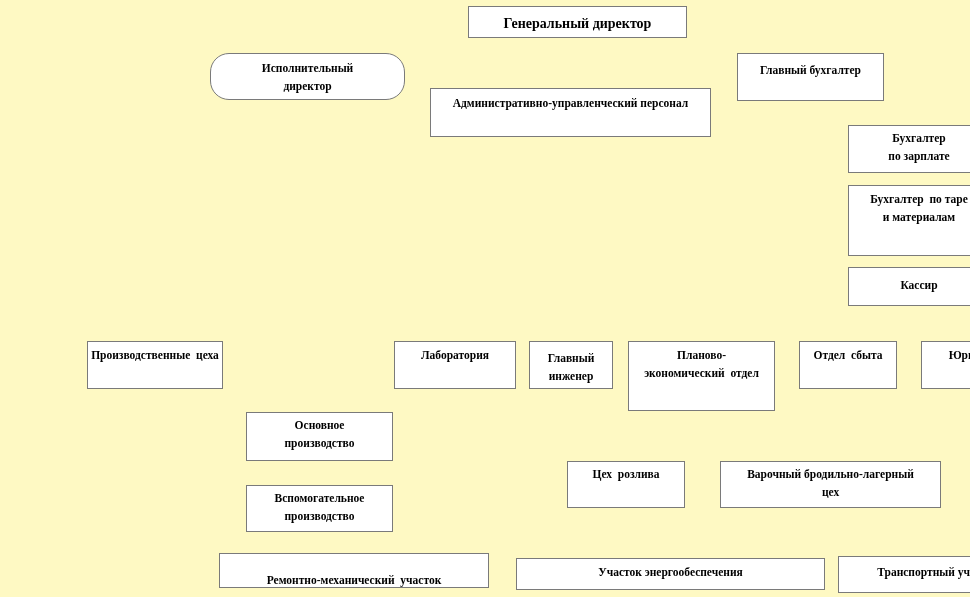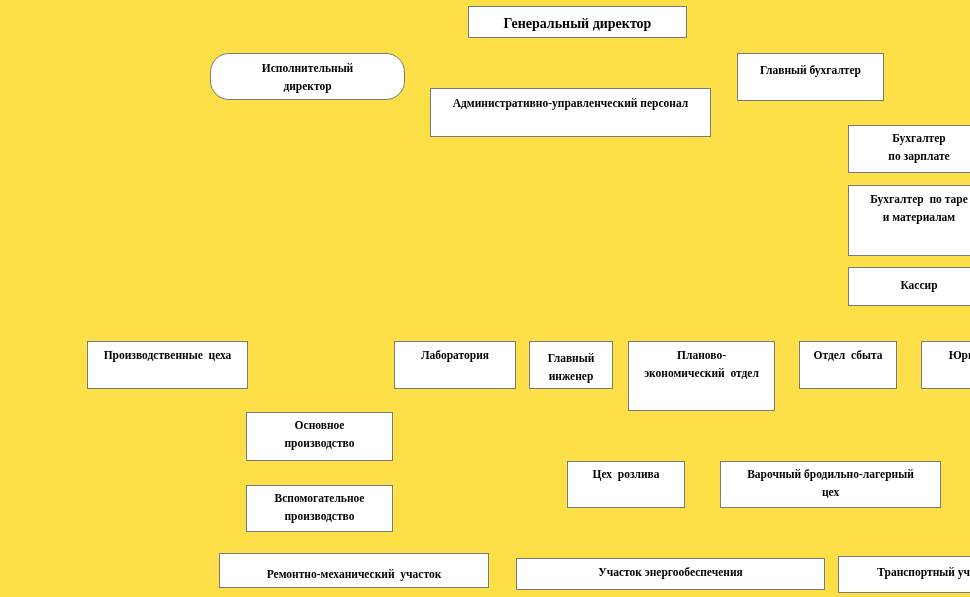--- a/index.html
+++ b/index.html
@@ -4,21 +4,21 @@
 <style>
   html, body {
     margin: 0;
     padding: 0;
     background: #000;
   }
   #canvas {
     position: relative;
     width: 970px;
     height: 597px;
-    background: #fde047;
+    background: #fef9c3;
     overflow: hidden;
     font-family: "Liberation Serif", "DejaVu Serif", serif;
   }
   .org-box {
     position: absolute;
     background: #ffffff;
     border: 1px solid #7a7a7a;
     box-sizing: border-box;
     color: #000000;
     font-weight: bold;
@@ -32,33 +32,33 @@
     padding: 0 2px;
   }
   
   .b-general        { left: 468px; top: 6px;   width: 219px; height: 32px; font-size: 14px; padding-top: 6px; }
   .b-executive      { left: 210px; top: 53px;  width: 195px; height: 47px; padding-top: 6px; border-radius: 19px; }
   .b-admin          { left: 430px; top: 88px;  width: 281px; height: 49px; padding-top: 6px; }
   .b-chief-acct     { left: 737px; top: 53px;  width: 147px; height: 48px; padding-top: 8px; }
   .b-payroll        { left: 848px; top: 125px; width: 142px; height: 48px; padding-top: 4px; }
   .b-materials      { left: 848px; top: 185px; width: 142px; height: 71px; padding-top: 5px; }
   .b-cashier        { left: 848px; top: 267px; width: 142px; height: 39px; padding-top: 9px; }
-  .b-prod-shops     { left: 87px;  top: 341px; width: 161px; height: 48px; padding-top: 5px; }
+  .b-prod-shops     { left: 87px;  top: 341px; width: 136px; height: 48px; padding-top: 5px; }
   .b-security       { left: 259px; top: 341px; width: 121px; height: 48px; padding-top: 5px; }
   .b-laboratory     { left: 394px; top: 341px; width: 122px; height: 48px; padding-top: 5px; }
   .b-engineer       { left: 529px; top: 341px; width: 84px;  height: 48px; padding-top: 8px; }
   .b-planning       { left: 628px; top: 341px; width: 147px; height: 70px; padding-top: 5px; }
   .b-sales          { left: 799px; top: 341px; width: 98px;  height: 48px; padding-top: 5px; }
   .b-lawyer         { left: 921px; top: 341px; width: 92px;  height: 48px; padding-top: 5px; }
   .b-main-prod      { left: 246px; top: 412px; width: 147px; height: 49px; padding-top: 4px; }
   .b-aux-prod       { left: 246px; top: 485px; width: 147px; height: 47px; padding-top: 4px; }
   .b-malt           { left: 418px; top: 461px; width: 134px; height: 47px; padding-top: 4px; }
   .b-bottling       { left: 567px; top: 461px; width: 118px; height: 47px; padding-top: 4px; }
   .b-brewing        { left: 720px; top: 461px; width: 221px; height: 47px; padding-top: 4px; }
-  .b-repair         { left: 219px; top: 553px; width: 270px; height: 35px; padding-top: 12px; }
+  .b-repair         { left: 219px; top: 553px; width: 270px; height: 35px; padding-top: 18px; }
   .b-energy         { left: 516px; top: 558px; width: 309px; height: 32px; padding-top: 5px; }
   .b-transport      { left: 838px; top: 556px; width: 200px; height: 37px; padding-top: 7px; }
 </style>
 </head>
 <body>
 
 <div id="canvas">
 
   <div class="org-box b-general">
     <span class="lbl">Генеральный директор</span>

